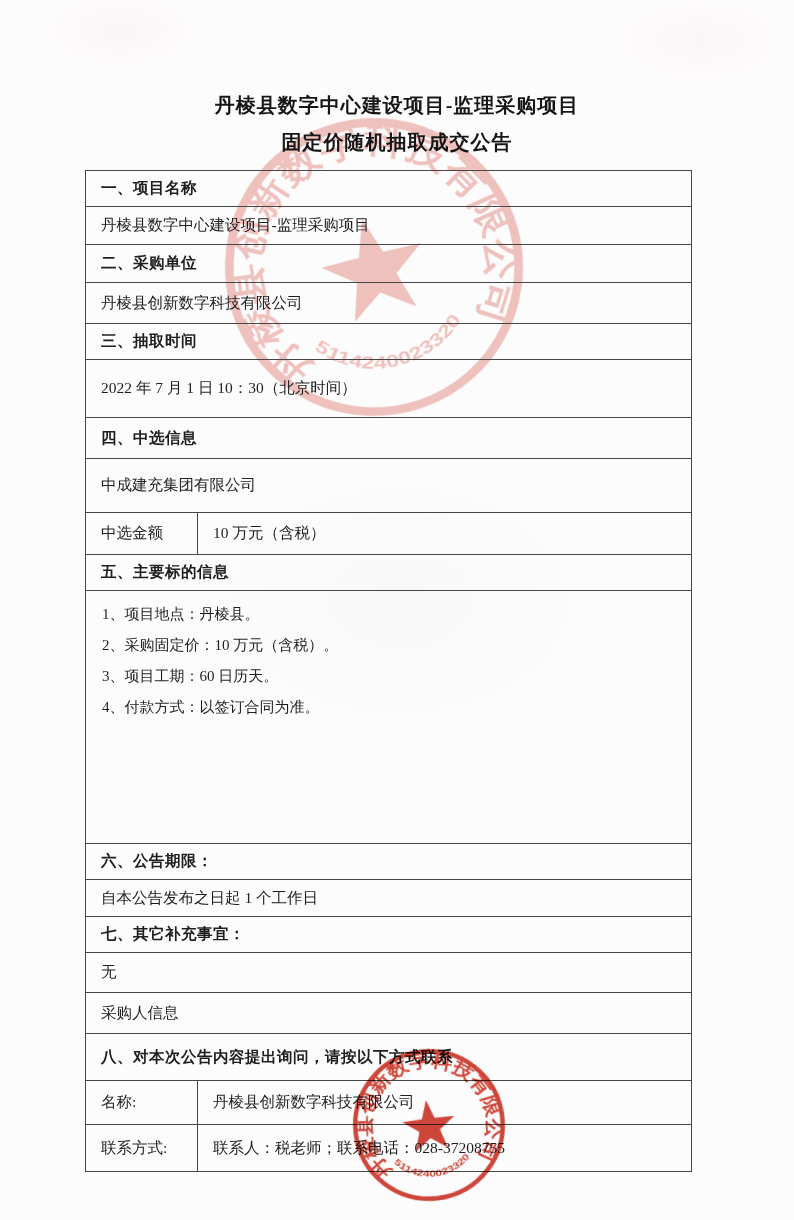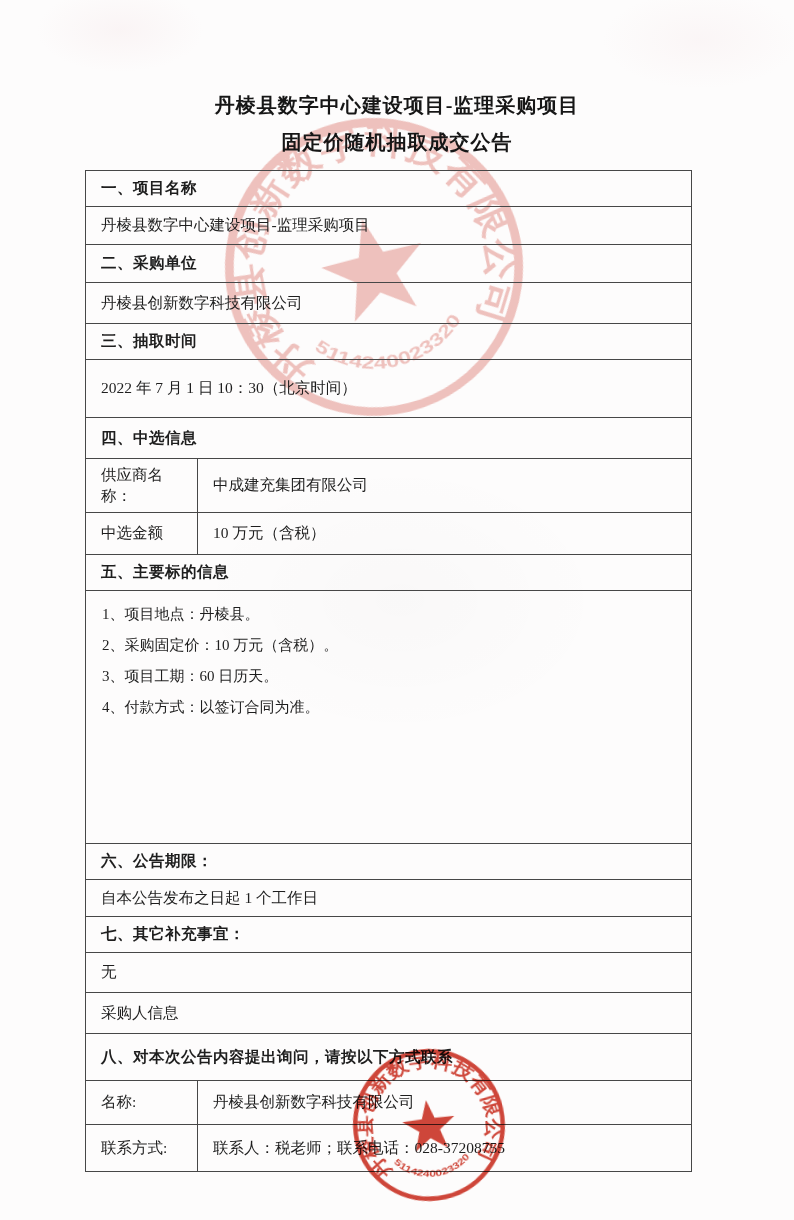--- a/index.html
+++ b/index.html
@@ -124,23 +124,20 @@
         <div class="cell full">
           <span>2022 年 7 月 1 日 10：30（北京时间）</span>
         </div>
       </div>
       <div class="t-row section">
         <div class="cell full">
           <span>四、中选信息</span>
         </div>
       </div>
       <div class="t-row pair">
-        <div class="cell lbl">
-          <span>供应商名称：</span>
-        </div>
         <div class="cell val">
           <span>中成建充集团有限公司</span>
         </div>
       </div>
       <div class="t-row pair">
         <div class="cell lbl">
           <span>中选金额</span>
         </div>
         <div class="cell val">
           <span>10 万元（含税）</span>

